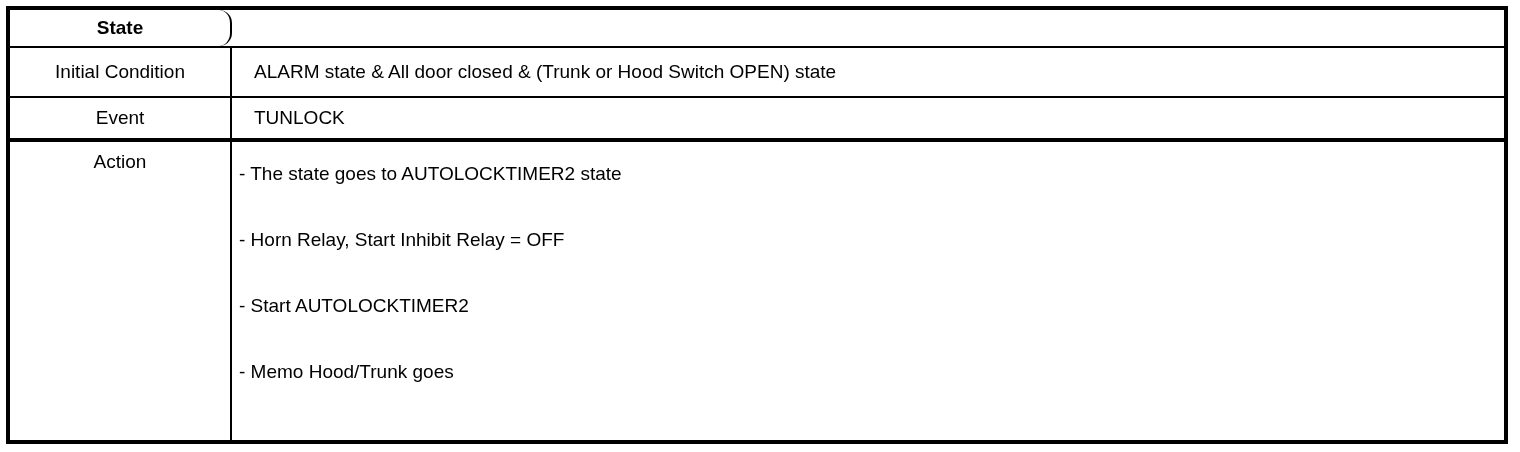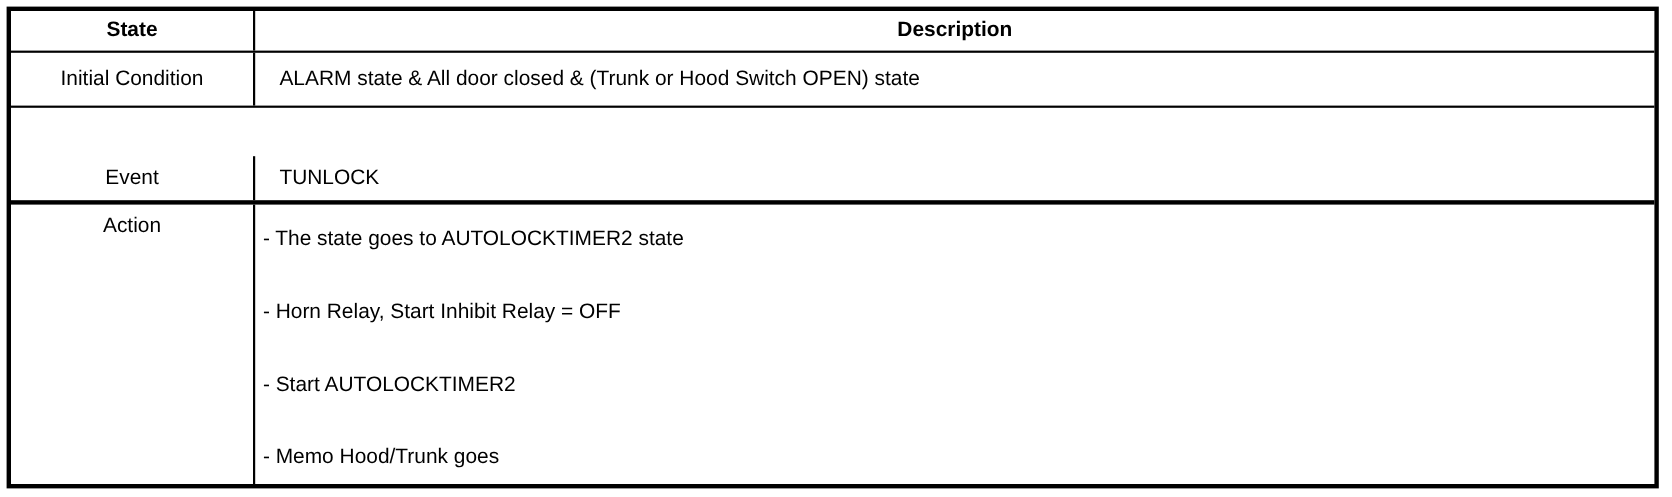--- a/index.html
+++ b/index.html
@@ -19,21 +19,21 @@
     height: 438px;
     border: 4px solid #000000;
     background: #ffffff;
     display: flex;
     flex-direction: column;
     font-size: 19px;
   }
   .t-row { display: flex; flex-direction: row; width: 100%; }
   .row-header { height: 38px; border-bottom: 2px solid #000000; }
   .row-initial { height: 50px; border-bottom: 2px solid #000000; }
-  .row-event  { height: 44px; border-bottom: 4px solid #000000; margin-top: 44px; }
+  .row-event  { height: 44px; border-bottom: 4px solid #000000; }
   .row-action { flex: 1 1 auto; }
 
   .cell-label {
     width: 222px;
     flex: 0 0 222px;
     border-right: 2px solid #000000;
     display: flex;
     align-items: center;
     justify-content: center;
     text-align: center;
@@ -42,20 +42,21 @@
     flex: 1 1 auto;
     display: flex;
     align-items: center;
     padding-left: 22px;
   }
   .row-header .cell-label,
   .row-header .cell-desc {
     font-weight: bold;
     justify-content: center;
     padding-left: 0;
+    border-radius: 13px;
   }
   .row-action .cell-label {
     align-items: flex-start;
     padding-top: 9px;
     text-align: center;
   }
   .row-action .cell-desc {
     display: block;
     padding-top: 20px;
     padding-left: 7px;
@@ -68,21 +69,20 @@
   }
   .action-item:last-child { margin-bottom: 0; }
 </style>
 </head>
 <body>
 
 <div class="doc-table">
 
   <div class="t-row row-header">
     <div class="cell-label">State</div>
-    <div class="cell-desc">Description</div>
   </div>
 
   <div class="t-row row-initial">
     <div class="cell-label">Initial Condition</div>
     <div class="cell-desc">ALARM state &amp; All door closed &amp; (Trunk or Hood Switch OPEN) state</div>
   </div>
 
   <div class="t-row row-event">
     <div class="cell-label">Event</div>
     <div class="cell-desc">TUNLOCK</div>

